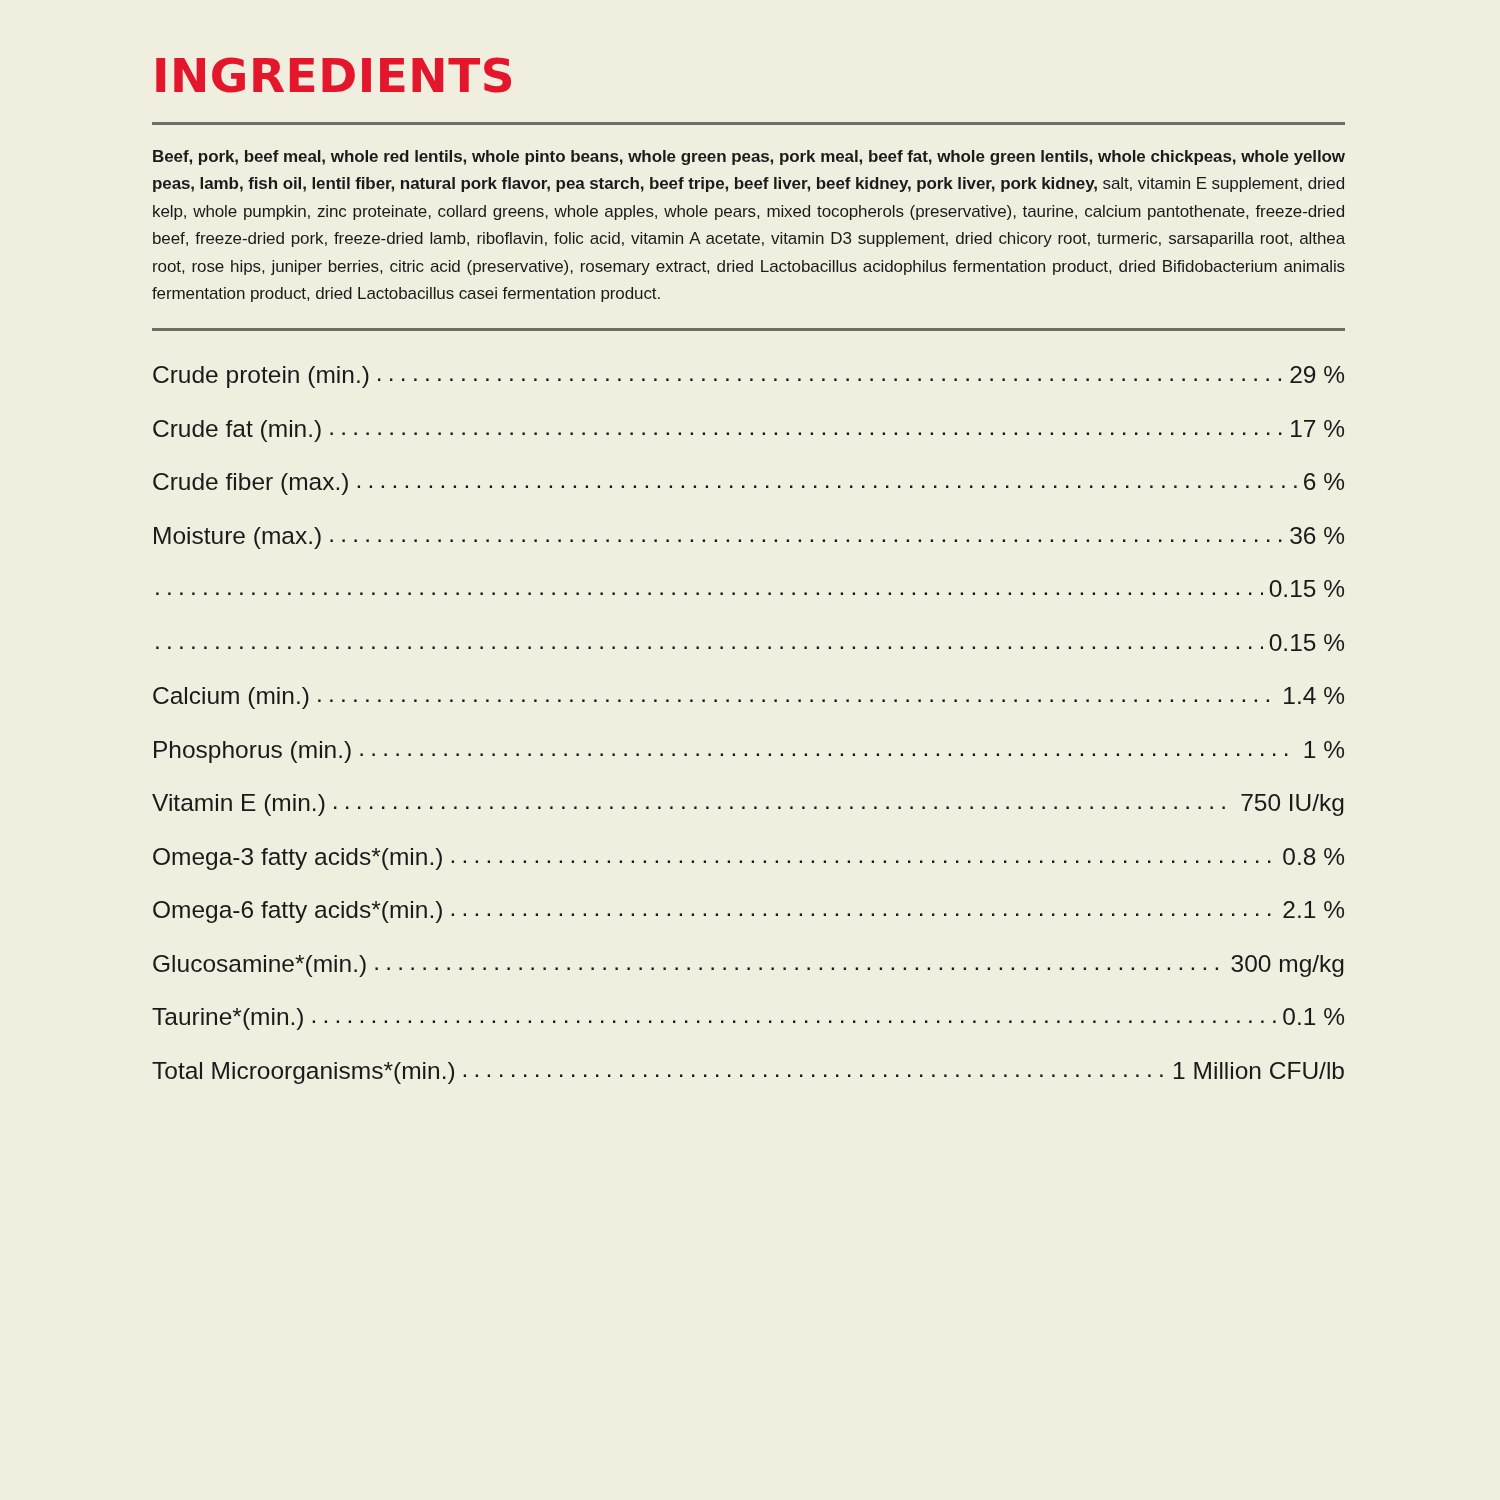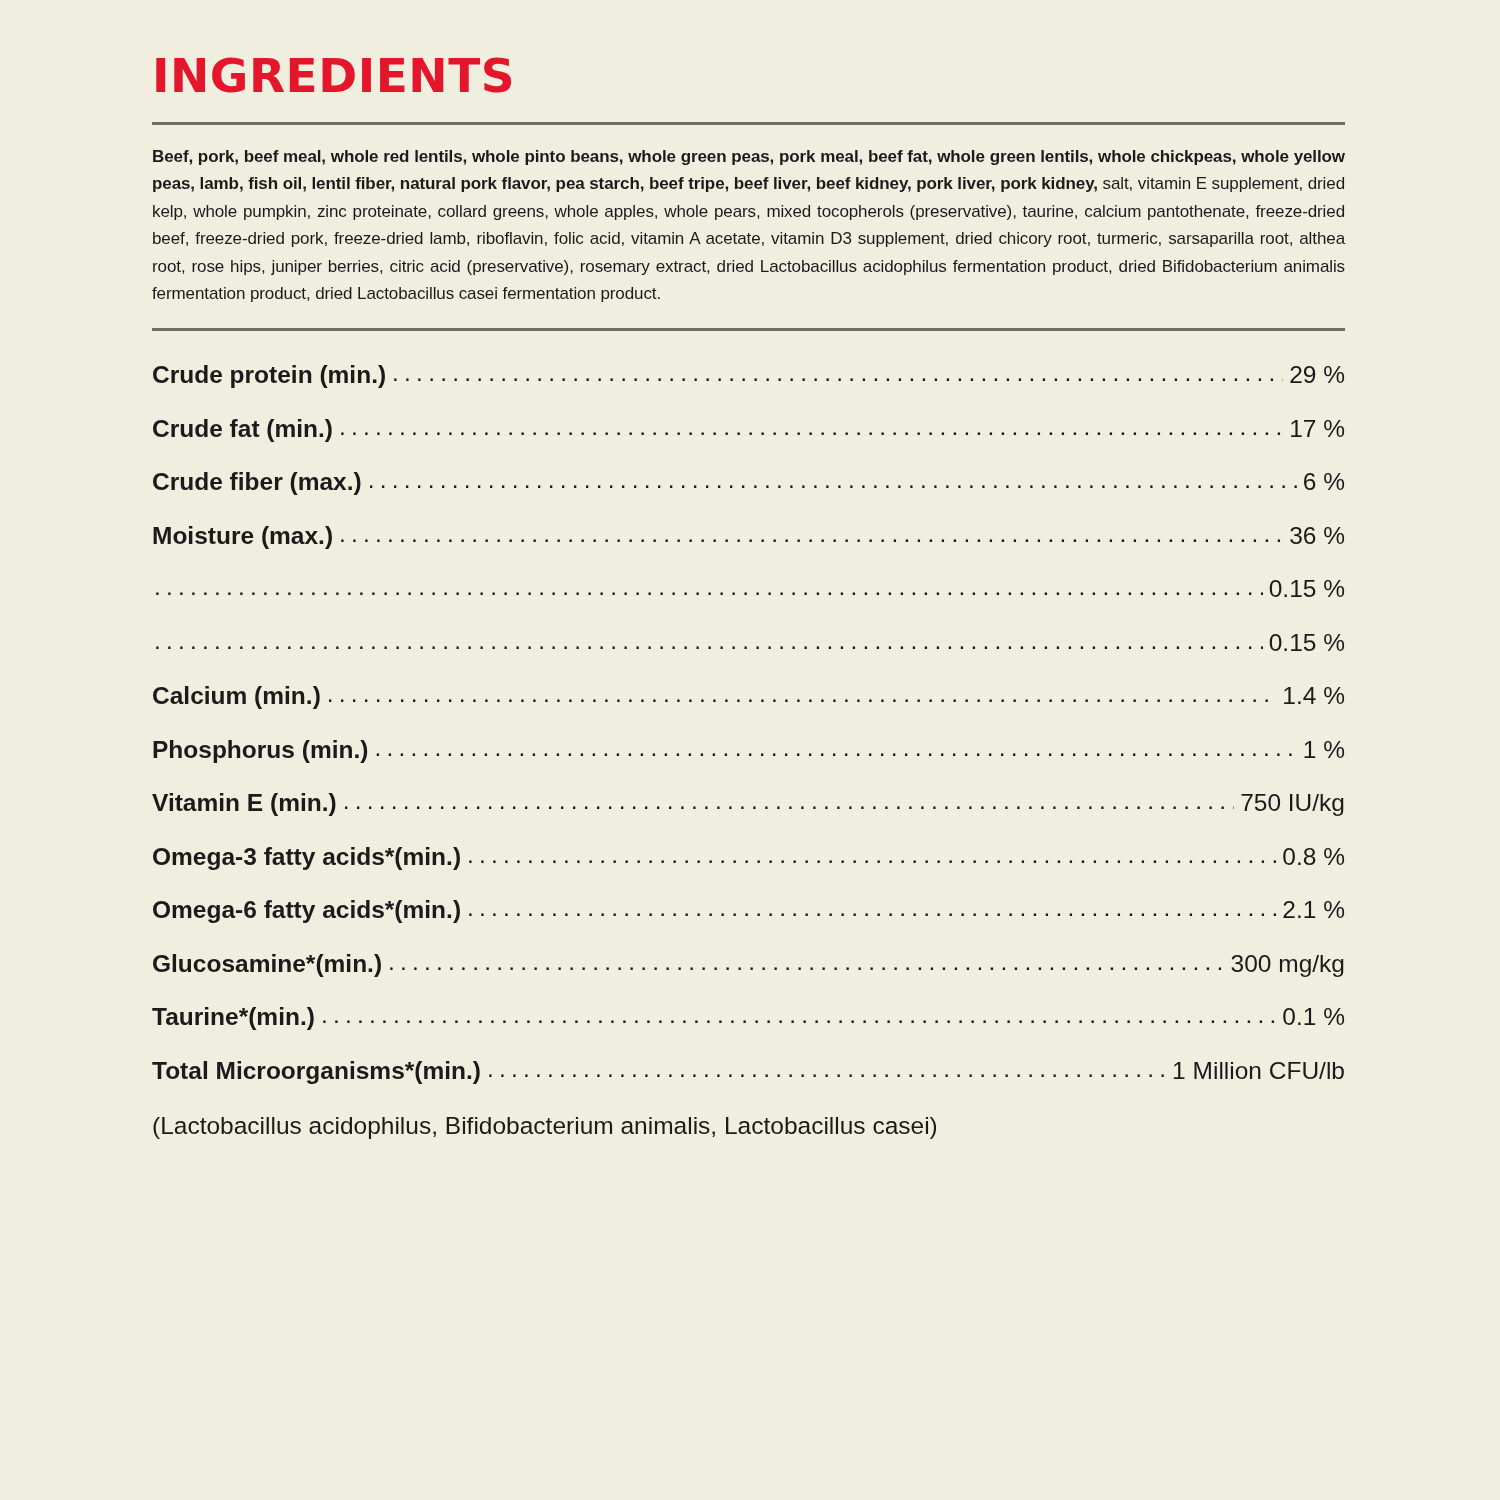--- a/index.html
+++ b/index.html
@@ -61,21 +61,20 @@
     display: flex;
     align-items: baseline;
     font-size: 24.5px;
     line-height: 1.0;
     padding: 14.5px 0 14.5px 0;
     color: #1b1b1b;
   }
   .ga-label {
     white-space: nowrap;
     padding-right: 4px;
-    font-weight: bold;
   }
   .ga-dots {
     flex: 1 1 auto;
     overflow: hidden;
     white-space: nowrap;
     color: #1b1b1b;
     font-size: 24.5px;
     letter-spacing: 5.2px;
     margin: 0 2px 0 2px;
     position: relative;
@@ -174,16 +173,15 @@
         <span class="ga-dots">............................................................................................................................................................................................................................</span>
         <span class="ga-value">0.1 %</span>
       </div>
       <div class="ga-row">
         <span class="ga-label">Total Microorganisms*(min.)</span>
         <span class="ga-dots">............................................................................................................................................................................................................................</span>
         <span class="ga-value">1 Million CFU/lb</span>
       </div>
     </div>
 
-  <div class="ga-note">(Lactobacillus acidophilus, Bifidobacterium animalis, Lactobacillus casei)</div>
 
 
 </div>
 
 </body></html>

